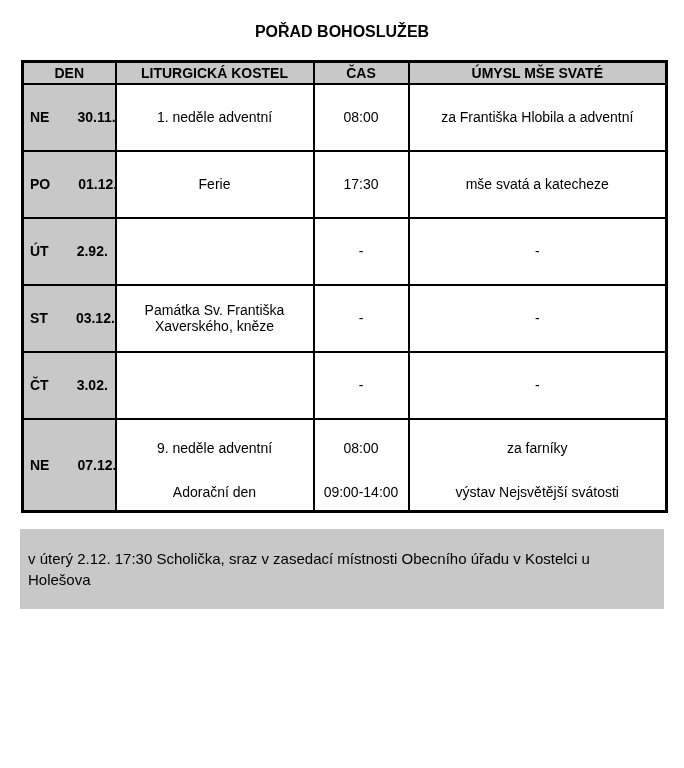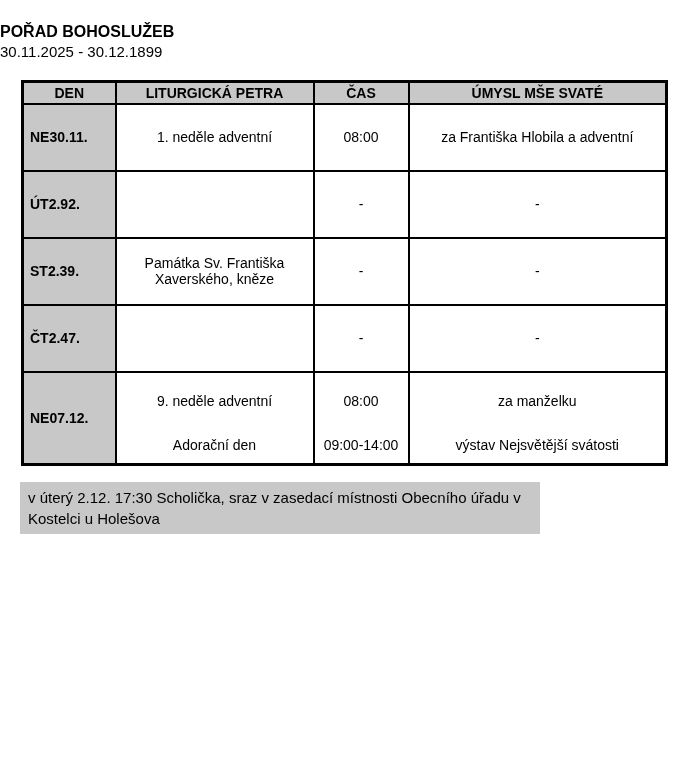--- a/index.html
+++ b/index.html
@@ -11,20 +11,21 @@
     margin: 0;
     padding: 0;
     width: 684px;
     height: 768px;
     background: #ffffff;
     color: #000000;
     font-family: "Liberation Sans", "DejaVu Sans", sans-serif;
   }
   .titles {
     padding-top: 22px;
+    text-align: center;
   }
   .title-main, .title-sub {
     font-weight: bold;
     font-size: 16px;
     line-height: 20px;
   }
   .title-dates {
     font-size: 15px;
     line-height: 20px;
   }
@@ -54,99 +55,109 @@
   }
   tbody tr { height: 67px; }
   tbody tr.tall { height: 93px; }
   td.day {
     background: var(--gray);
     font-weight: bold;
   }
   td.day .day-inner {
     display: flex;
     align-items: center;
-    gap: 0;
+    gap: 28px;
     padding-left: 6px;
     text-align: left;
   }
   td.cell { padding: 0 8px; }
   td.stack { vertical-align: top; }
   td.stack .l1 { padding-top: 20px; }
   td.stack .l2 { padding-top: 28px; }
   .footer-note {
     margin: 16px 0 0 20px;
-    width: 520px;
+    width: 644px;
     background: var(--gray);
     font-size: 15px;
     line-height: 21px;
-    padding: 5px 8px;
+    padding: 19px 8px;
   }
 </style>
 </head>
 <body>
 
 <div class="titles">
   <div class="title-main">POŘAD BOHOSLUŽEB</div>
-  <div class="title-dates">30.11.2025 - 30.12.1899</div>
 </div>
 
 <table class="schedule">
   <colgroup>
     <col class="c-den">
       <col class="c-osl">
       <col class="c-cas">
       <col class="c-umysl">
   </colgroup>
   <thead>
     <tr>
       <th>DEN</th>
-      <th>LITURGICKÁ PETRA</th>
+      <th>LITURGICKÁ KOSTEL</th>
       <th>ČAS</th>
       <th>ÚMYSL MŠE SVATÉ</th>
     </tr>
   </thead>
   <tbody>
     <tr>
       <td class="day">
         <div class="day-inner">
             <span>NE</span>
             <span>30.11.</span>
           </div>
       </td>
       <td class="cell">1. neděle adventní</td>
       <td class="cell">08:00</td>
       <td class="cell">za Františka Hlobila a adventní</td>
     </tr>
     <tr>
       <td class="day">
         <div class="day-inner">
+            <span>PO</span>
+            <span>01.12.</span>
+          </div>
+      </td>
+      <td class="cell">Ferie</td>
+      <td class="cell">17:30</td>
+      <td class="cell">mše svatá a katecheze</td>
+    </tr>
+    <tr>
+      <td class="day">
+        <div class="day-inner">
             <span>ÚT</span>
             <span>2.92.</span>
           </div>
       </td>
       <td class="cell"></td>
       <td class="cell">-</td>
       <td class="cell">-</td>
     </tr>
     <tr>
       <td class="day">
         <div class="day-inner">
             <span>ST</span>
-            <span>2.39.</span>
+            <span>03.12.</span>
           </div>
       </td>
       <td class="cell">Památka Sv. Františka Xaverského, kněze</td>
       <td class="cell">-</td>
       <td class="cell">-</td>
     </tr>
     <tr>
       <td class="day">
         <div class="day-inner">
             <span>ČT</span>
-            <span>2.47.</span>
+            <span>3.02.</span>
           </div>
       </td>
       <td class="cell"></td>
       <td class="cell">-</td>
       <td class="cell">-</td>
     </tr>
     <tr class="tall">
       <td class="day">
         <div class="day-inner">
             <span>NE</span>
@@ -155,20 +166,20 @@
       </td>
       <td class="cell stack">
         <div class="l1">9. neděle adventní</div>
         <div class="l2">Adorační den</div>
       </td>
       <td class="cell stack">
         <div class="l1">08:00</div>
         <div class="l2">09:00-14:00</div>
       </td>
       <td class="cell stack">
-        <div class="l1">za manželku</div>
+        <div class="l1">za farníky</div>
         <div class="l2">výstav Nejsvětější svátosti</div>
       </td>
     </tr>
   </tbody>
 </table>
 
 <div class="footer-note">v úterý 2.12. 17:30 Scholička, sraz v zasedací místnosti Obecního úřadu v Kostelci u Holešova</div>
 
 </body></html>

